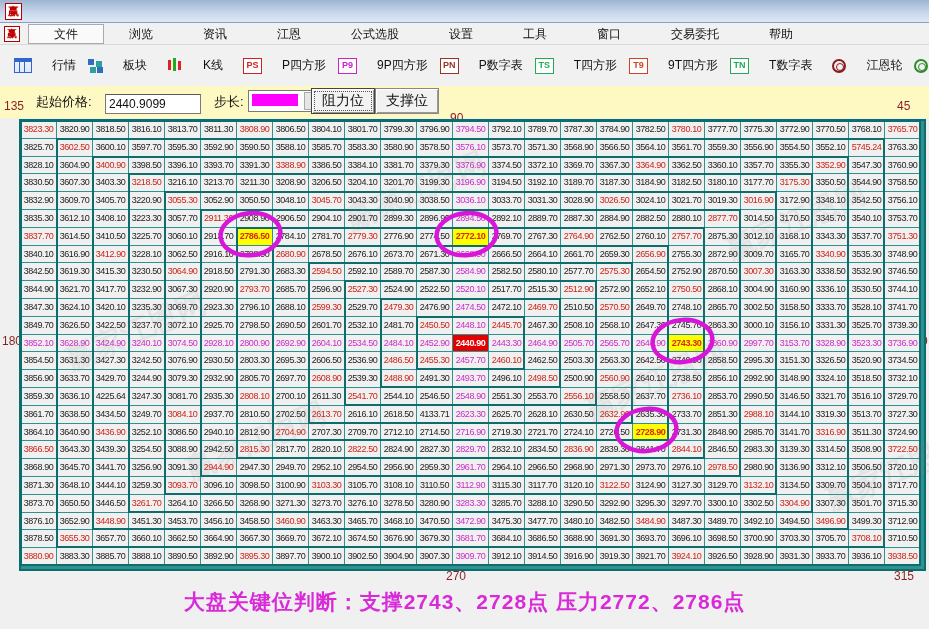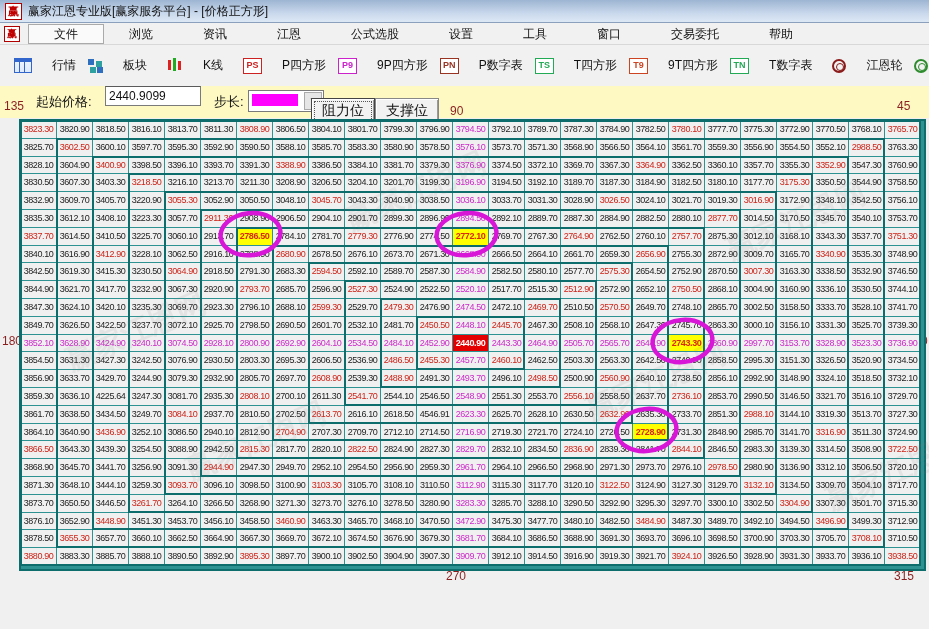--- a/index.html
+++ b/index.html
@@ -37,29 +37,29 @@
   .icon-kline i{position:absolute;width:3px;}
   .icon-wheel{display:inline-block;width:14px;height:14px;border-radius:50%;position:relative;}
   .icon-wheel:after{content:"";position:absolute;left:3px;top:3px;width:6px;height:6px;border-radius:50%;}
   .icon-hex{display:inline-block;width:14px;height:13px;
     background:#cc22cc;clip-path:polygon(50% 0,100% 25%,100% 75%,50% 100%,0 75%,0 25%,50% 0,50% 15%,12% 32%,12% 68%,50% 85%,88% 68%,88% 32%,50% 15%);}
   .icon-dollar{color:#2eaa2e;font-weight:bold;font-size:14px;}
   
   .controls{position:absolute;left:0;top:86px;width:929px;height:32px;background:#fef9c3;}
   .ctl-label{position:absolute;font-size:13px;color:#111;top:7px;}
   .angle{position:absolute;font-size:12px;color:#8b1f1f;}
-  .price-input{position:absolute;left:105px;top:0;width:88px;height:18px;border:1px solid #7a7a7a;
+  .price-input{position:absolute;left:105px;top:8px;width:88px;height:18px;border:1px solid #7a7a7a;
     border-top-color:#5a5a5a;background:#fff;font-size:12px;font-family:"Liberation Sans",sans-serif;
     color:#111;padding:0 3px;}
   .step-combo{position:absolute;left:248px;top:4px;width:74px;height:20px;border:1px solid #7a7a7a;
     background:#fff;}
   .step-swatch{position:absolute;left:3px;top:3px;width:46px;height:12px;background:#ff00ff;}
   .combo-btn{position:absolute;right:1px;top:1px;width:16px;height:16px;background:#e6e6e6;
     border:1px solid #aaa;font-size:8px;line-height:15px;text-align:center;color:#333;}
-  .btn{position:absolute;top:12px;height:24px;background:#f2f2f2;border:1px solid #888;
+  .btn{position:absolute;top:2px;height:24px;background:#f2f2f2;border:1px solid #888;
     box-shadow:inset 1px 1px 0 #fff, inset -1px -1px 0 #9a9a9a;font-size:14px;color:#111;
     text-align:center;line-height:22px;}
   .btn.focused{border:1px solid #444;outline:1px dotted #555;outline-offset:-4px;}
   .heading{position:absolute;left:505px;top:4px;width:280px;font-size:17px;font-weight:bold;
     color:#d82ad8;letter-spacing:1px;white-space:nowrap;}
   
   .gridwrap{position:absolute;left:19px;top:119px;width:903px;height:448px;
     border:2px solid #0d6d6d;background:#2e9292;}
   .gann-grid{display:grid;grid-template-columns:repeat(25,35px);grid-auto-rows:16.8px;gap:1px;}
   .cell{background:#f0f0f0;font-size:9px;line-height:16.8px;text-align:center;color:#1c1c1c;
@@ -78,21 +78,20 @@
   .footer-text{position:absolute;left:0;top:588px;width:929px;text-align:center;font-size:21px;
     font-weight:bold;color:#d82ad8;letter-spacing:1px;}
 </style>
 </head>
 <body>
 
 <div class="screen">
 
   <div class="titlebar">
     <div class="app-logo">赢</div>
-    <div class="title">赢家江恩专业版[赢家服务平台] - [价格正方形]</div>
   </div>
 
   <div class="menubar">
     <div class="menu-logo">赢</div>
     <span id="menu-items"><span class="menu-item first">文件</span><span class="menu-item">浏览</span><span class="menu-item">资讯</span><span class="menu-item">江恩</span><span class="menu-item">公式选股</span><span class="menu-item">设置</span><span class="menu-item">工具</span><span class="menu-item">窗口</span><span class="menu-item">交易委托</span><span class="menu-item">帮助</span></span>
   </div>
 
   <div class="toolbar" id="toolbar">
       <div class="tb-sep"></div>
       <div class="tb-item">
@@ -168,21 +167,21 @@
     <span class="ctl-label" style="left:214px">步长:</span>
     <div class="step-combo">
       <div class="step-swatch"></div>
       <div class="combo-btn">▼</div>
     </div>
     <div class="btn focused" style="left:311px;width:62px">阻力位</div>
     <div class="btn" style="left:375px;width:62px">支撑位</div>
   </div>
 
   <span class="angle" style="left:4px;top:99px">135</span>
-  <span class="angle" style="left:450px;top:104px">90</span>
+  <span class="angle" style="left:450px;top:111px">90</span>
   <span class="angle" style="left:897px;top:99px">45</span>
   <span class="side-label" style="left:2px;top:334px">180</span>
   <span class="side-label" style="left:921px;top:334px">0</span>
   <span class="side-label" style="left:446px;top:569px">270</span>
   <span class="side-label" style="left:894px;top:569px">315</span>
 
   <div class="gridwrap">
     <div class="gann-grid" id="gann-grid">
         <div class="cell red">3823.30</div>
         <div class="cell">3820.90</div>
@@ -225,21 +224,21 @@
         <div class="cell">3573.70</div>
         <div class="cell">3571.30</div>
         <div class="cell">3568.90</div>
         <div class="cell">3566.50</div>
         <div class="cell">3564.10</div>
         <div class="cell">3561.70</div>
         <div class="cell">3559.30</div>
         <div class="cell">3556.90</div>
         <div class="cell">3554.50</div>
         <div class="cell">3552.10</div>
-        <div class="cell red">2988.50</div>
+        <div class="cell red">5745.24</div>
         <div class="cell">3763.30</div>
         <div class="cell">3828.10</div>
         <div class="cell">3604.90</div>
         <div class="cell red">3400.90</div>
         <div class="cell">3398.50</div>
         <div class="cell">3396.10</div>
         <div class="cell">3393.70</div>
         <div class="cell">3391.30</div>
         <div class="cell red">3388.90</div>
         <div class="cell">3386.50</div>
@@ -588,21 +587,21 @@
         <div class="cell">3638.50</div>
         <div class="cell">3434.50</div>
         <div class="cell">3249.70</div>
         <div class="cell red">3084.10</div>
         <div class="cell">2937.70</div>
         <div class="cell">2810.50</div>
         <div class="cell">2702.50</div>
         <div class="cell red">2613.70</div>
         <div class="cell">2616.10</div>
         <div class="cell">2618.50</div>
-        <div class="cell">4546.91</div>
+        <div class="cell">4133.71</div>
         <div class="cell mag">2623.30</div>
         <div class="cell">2625.70</div>
         <div class="cell">2628.10</div>
         <div class="cell">2630.50</div>
         <div class="cell red">2632.90</div>
         <div class="cell">2635.30</div>
         <div class="cell">2733.70</div>
         <div class="cell">2851.30</div>
         <div class="cell red">2988.10</div>
         <div class="cell">3144.10</div>
@@ -833,13 +832,14 @@
         <div class="wm-brand" style="left: 800px; top: 330px;">赢家江恩网</div>
       </div>
     <svg id="circle-overlay" class="overlay" width="903" height="448">
         <ellipse cx="229.5" cy="113.20000000000002" rx="30" ry="21" fill="none" stroke="#d816d8" stroke-width="4.5" transform="rotate(-6 229.5 113.20000000000002)"></ellipse>
         <ellipse cx="445.5" cy="113.20000000000002" rx="30" ry="21" fill="none" stroke="#d816d8" stroke-width="4.5" transform="rotate(-6 445.5 113.20000000000002)"></ellipse>
         <ellipse cx="661.5" cy="220.00000000000003" rx="30" ry="21" fill="none" stroke="#d816d8" stroke-width="4.5" transform="rotate(-6 661.5 220.00000000000003)"></ellipse>
         <ellipse cx="625.5" cy="309" rx="30" ry="21" fill="none" stroke="#d816d8" stroke-width="4.5" transform="rotate(-6 625.5 309)"></ellipse>
       </svg>
   </div>
 
+  <div class="footer-text">大盘关键位判断：支撑2743、2728点  压力2772、2786点</div>
 </div>
 
 </body></html>

